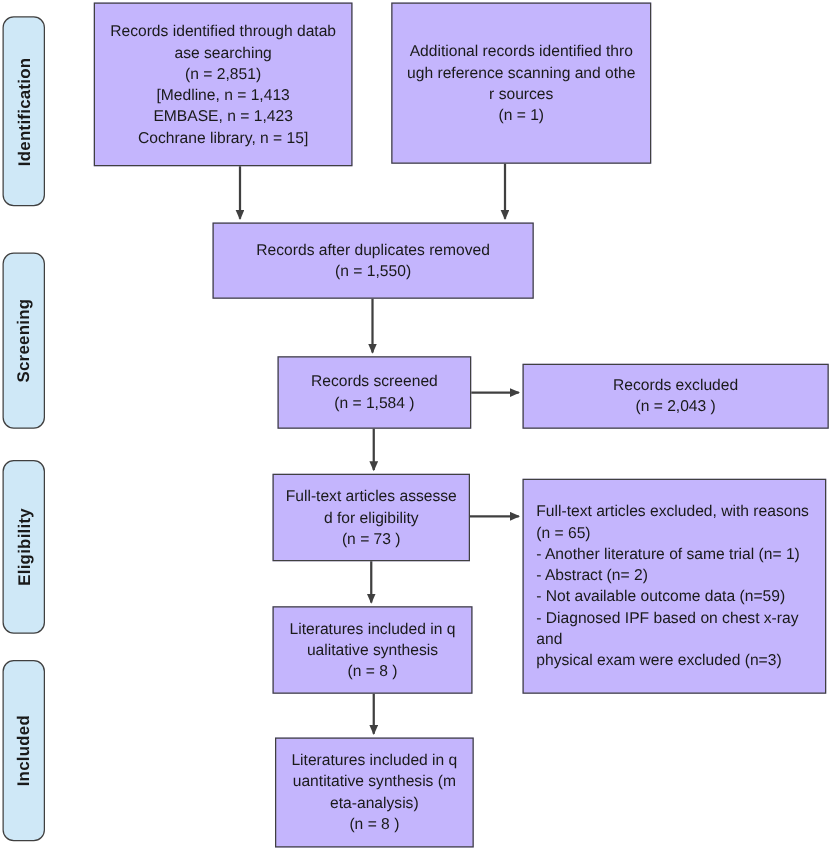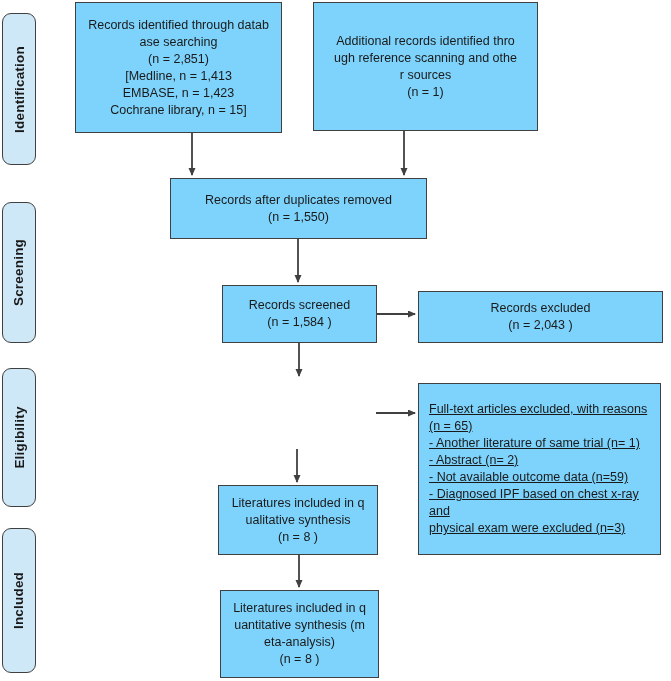--- a/index.html
+++ b/index.html
@@ -22,35 +22,34 @@
   }
   .stage-label{
     transform:rotate(-90deg);
     white-space:nowrap;
     font-weight:bold;
     font-size:13.5px;
     letter-spacing:0.2px;
   }
   .fbox{
     position:absolute;
-    background:#7dd3fc;
+    background:#c4b5fd;
     border:1.6px solid var(--line-color,#404040);
     box-sizing:border-box;
     display:flex;align-items:center;justify-content:center;
     text-align:center;
     white-space:pre-line;
     font-size:12.5px;
     line-height:17px;
     padding:2px 5px;
   }
   .fbox.left{
     text-align:left;
     justify-content:flex-start;
     padding:4px 10px;
-    text-decoration:underline;
   }
   .arrows{
     position:absolute;left:0;top:0;width:671px;height:681px;
     pointer-events:none;
   }
 </style>
 </head>
 <body>
 
 <div class="canvas">
@@ -68,34 +67,37 @@
     <span class="stage-label">Included</span>
   </div>
 
   <div class="fbox" style="left:75px;top:2px;width:207px;height:131px;">Records identified through datab
 ase searching
 (n = 2,851)
 [Medline, n =  1,413
 EMBASE, n = 1,423
 Cochrane library, n = 15]</div>
 
-  <div class="fbox" style="left:313px;top:2px;width:225px;height:129px;">Additional records identified thro
+  <div class="fbox" style="left:313px;top:2px;width:208px;height:129px;">Additional records identified thro
 ugh reference scanning and othe
 r sources
 (n = 1)</div>
 
   <div class="fbox" style="left:170px;top:178px;width:257px;height:61px;">Records after duplicates removed
 (n = 1,550)</div>
 
   <div class="fbox" style="left:222px;top:285px;width:155px;height:58px;">Records screened
 (n = 1,584 )</div>
 
   <div class="fbox" style="left:418px;top:291px;width:245px;height:52px;">Records excluded
 (n = 2,043 )</div>
 
+  <div class="fbox" style="left:218px;top:379px;width:158px;height:70px;">Full-text articles assesse
+d for eligibility
+(n = 73 )</div>
 
   <div class="fbox left" style="left:418px;top:383px;width:243px;height:172px;">Full-text articles excluded, with reasons
 (n = 65)
 - Another literature of same trial (n= 1)
 - Abstract (n= 2)
 - Not available outcome data (n=59)
 - Diagnosed IPF based on chest x-ray and
 physical exam were excluded (n=3)</div>
 
   <div class="fbox" style="left:218px;top:485px;width:160px;height:70px;">Literatures included in q

